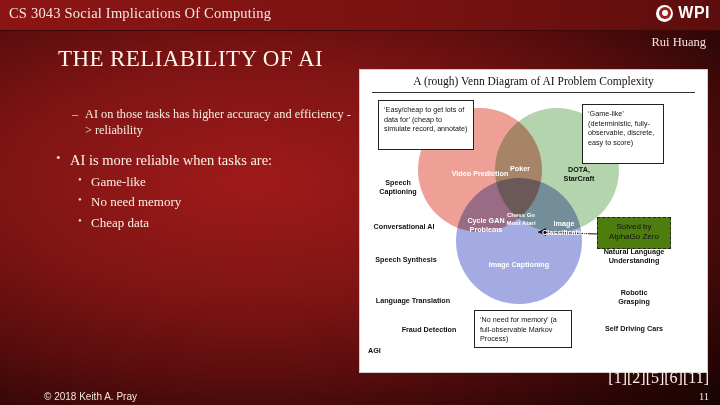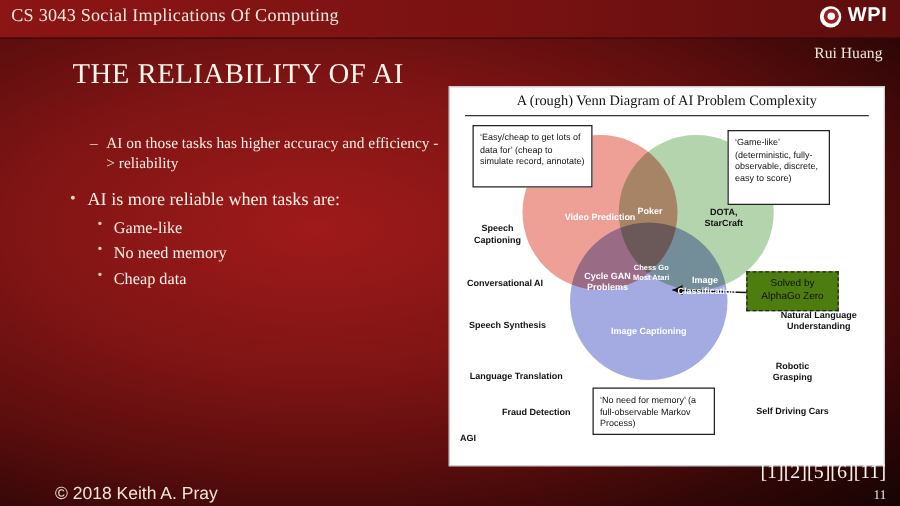--- a/index.html
+++ b/index.html
@@ -260,21 +260,21 @@
     bottom: 3px;
     color: #f6ece0;
     font-size: 10.5px;
     font-family: "Liberation Serif", serif;
   }
   .copyright {
     position: absolute;
     left: 8px;
     bottom: 3px;
     color: #f1e5d7;
-    font-size: 14px;
+    font-size: 10px;
     font-family: "Liberation Sans", sans-serif;
     padding-left: 36px;
   }
 </style>
 </head>
 <body>
 
 <div class="slide">
 
   <div class="topbar"></div>
@@ -318,21 +318,21 @@
       <div class="lbl lbl-white" style="left:104px; top:124px; width:44px;">Cycle GAN Problems</div>
       <div class="lbl lbl-white" style="left:170px; top:127px; width:44px;margin-left:12px;">Image Classification</div>
       <div class="lbl lbl-white" style="left:116px; top:168px; width:86px;">Image Captioning</div>
 
       <div class="lbl" style="left:9px; top:86px; width:58px;">Speech Captioning</div>
       <div class="lbl" style="left:6px; top:130px; width:76px;">Conversational AI</div>
       <div class="lbl" style="left:10px; top:163px; width:72px;">Speech Synthesis</div>
       <div class="lbl" style="left:14px; top:204px; width:78px;">Language Translation</div>
       <div class="lbl" style="left:36px; top:233px; width:66px;">Fraud Detection</div>
       <div class="lbl" style="left:8px; top:254px; width:24px; text-align:left;">AGI</div>
-      <div class="lbl" style="left:243px; top:155px; width:62px;margin-left:21px;">Natural Language Understanding</div>
+      <div class="lbl" style="left:243px; top:155px; width:62px;">Natural Language Understanding</div>
       <div class="lbl" style="left:248px; top:196px; width:52px;">Robotic Grasping</div>
       <div class="lbl" style="left:240px; top:232px; width:68px;">Self Driving Cars</div>
 
       <div class="callout" style="left:18px; top:8px; width:96px; height:50px;">‘Easy/cheap to get lots of data for’ (cheap to simulate record, annotate)</div>
       <div class="callout" style="left:222px; top:12px; width:82px; height:60px;">‘Game-like’ (deterministic, fully-observable, discrete, easy to score)</div>
       <div class="callout" style="left:114px; top:218px; width:98px; height:38px;">‘No need for memory’ (a full-observable Markov Process)</div>
       <div class="callout-dashed" style="left:237px; top:125px; width:74px; height:32px;">Solved by AlphaGo Zero</div>
     </div>
   </div>
 

